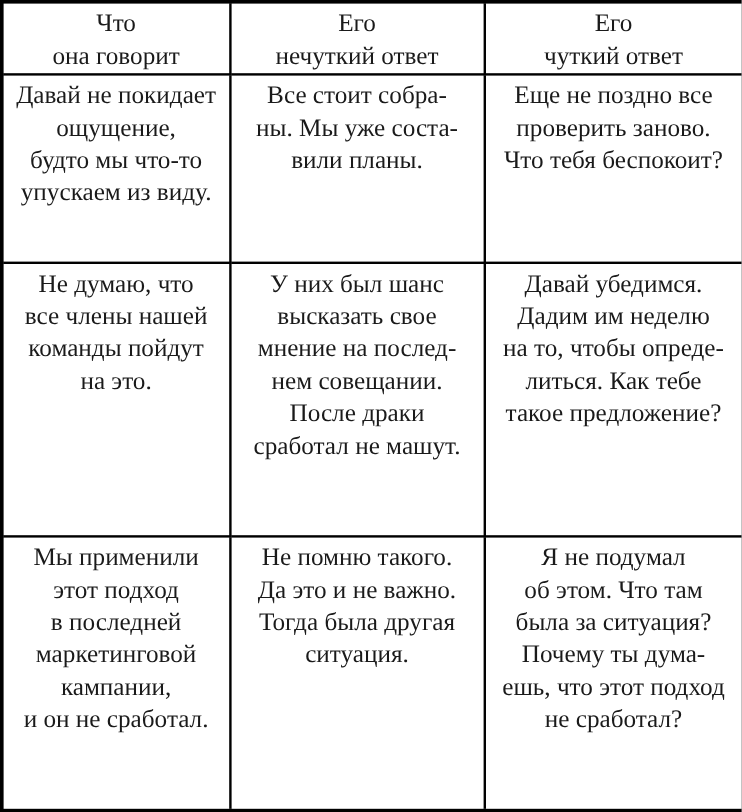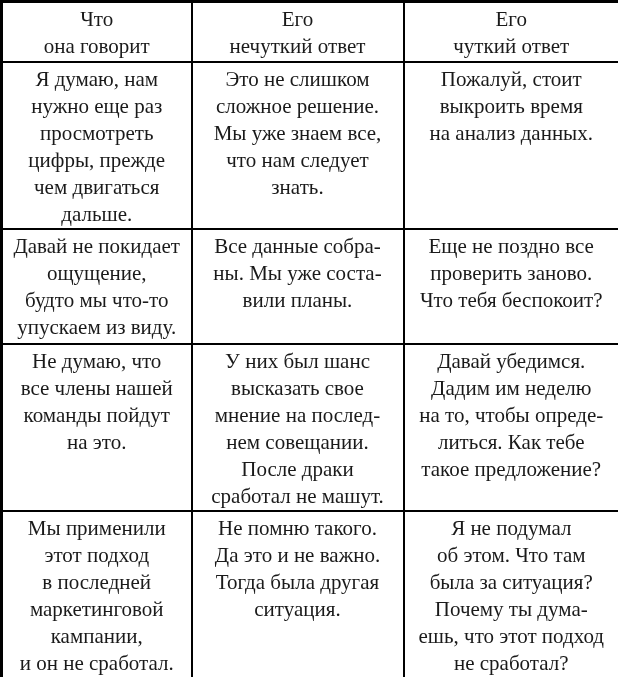--- a/index.html
+++ b/index.html
@@ -60,42 +60,26 @@
       <tr class="header-row">
         <th>Что
 она говорит</th>
         <th>Его
 нечуткий ответ</th>
         <th>Его
 чуткий ответ</th>
       </tr>
     </thead>
     <tbody>
-      <tr class="row-1">
-        <td>Я думаю, нам
-нужно еще раз
-просмотреть
-цифры, прежде
-чем двигаться
-дальше.</td>
-        <td>Это не слишком
-сложное решение.
-Мы уже знаем все,
-что нам следует
-знать.</td>
-        <td>Пожалуй, стоит
-выкроить время
-на анализ данных.</td>
-      </tr>
       <tr class="row-2">
         <td>Давай не покидает
 ощущение,
 будто мы что-то
 упускаем из виду.</td>
-        <td>Все данные собра-
+        <td>Все стоит собра-
 ны. Мы уже соста-
 вили планы.</td>
         <td>Еще не поздно все
 проверить заново.
 Что тебя беспокоит?</td>
       </tr>
       <tr class="row-3">
         <td>Не думаю, что
 все члены нашей
 команды пойдут

